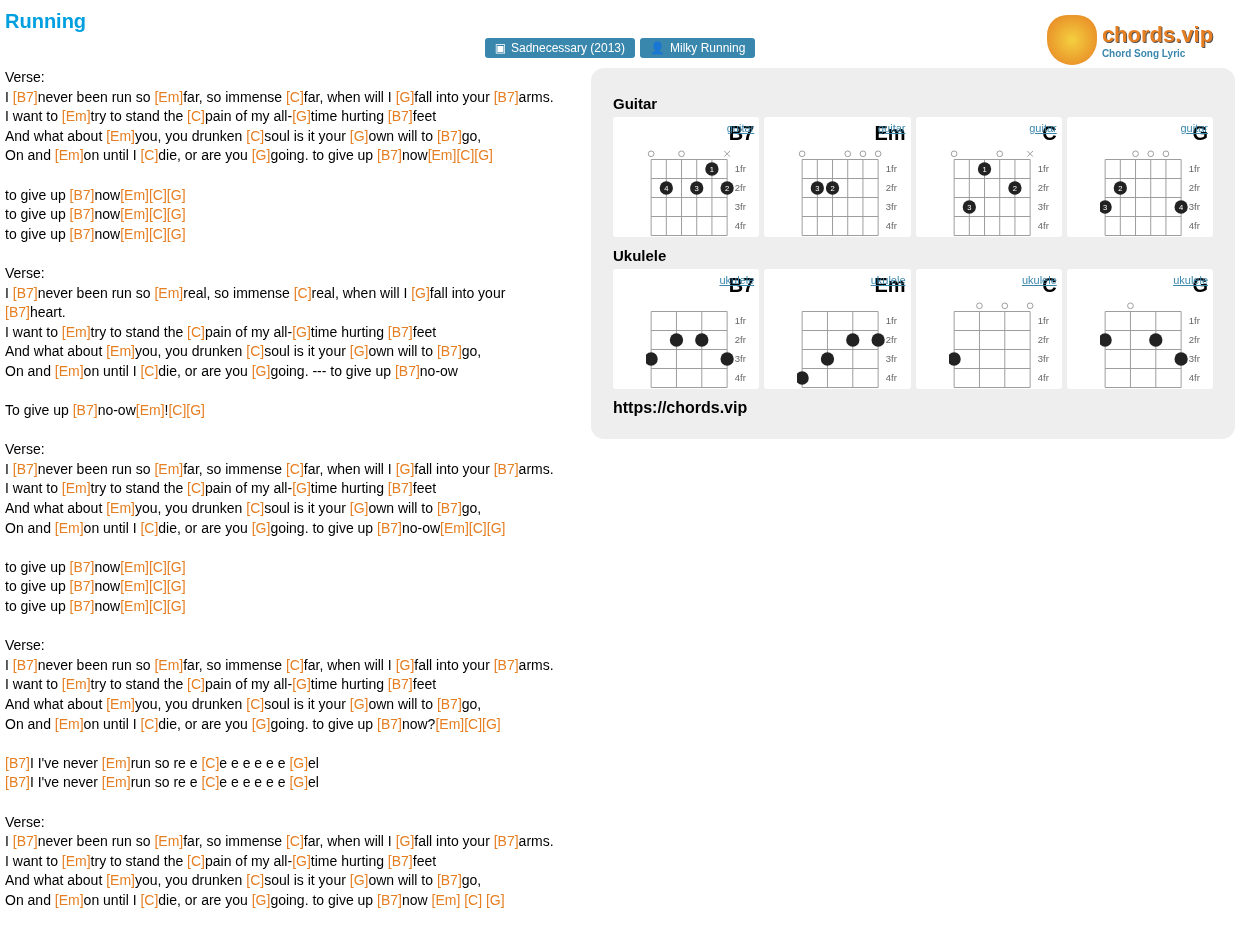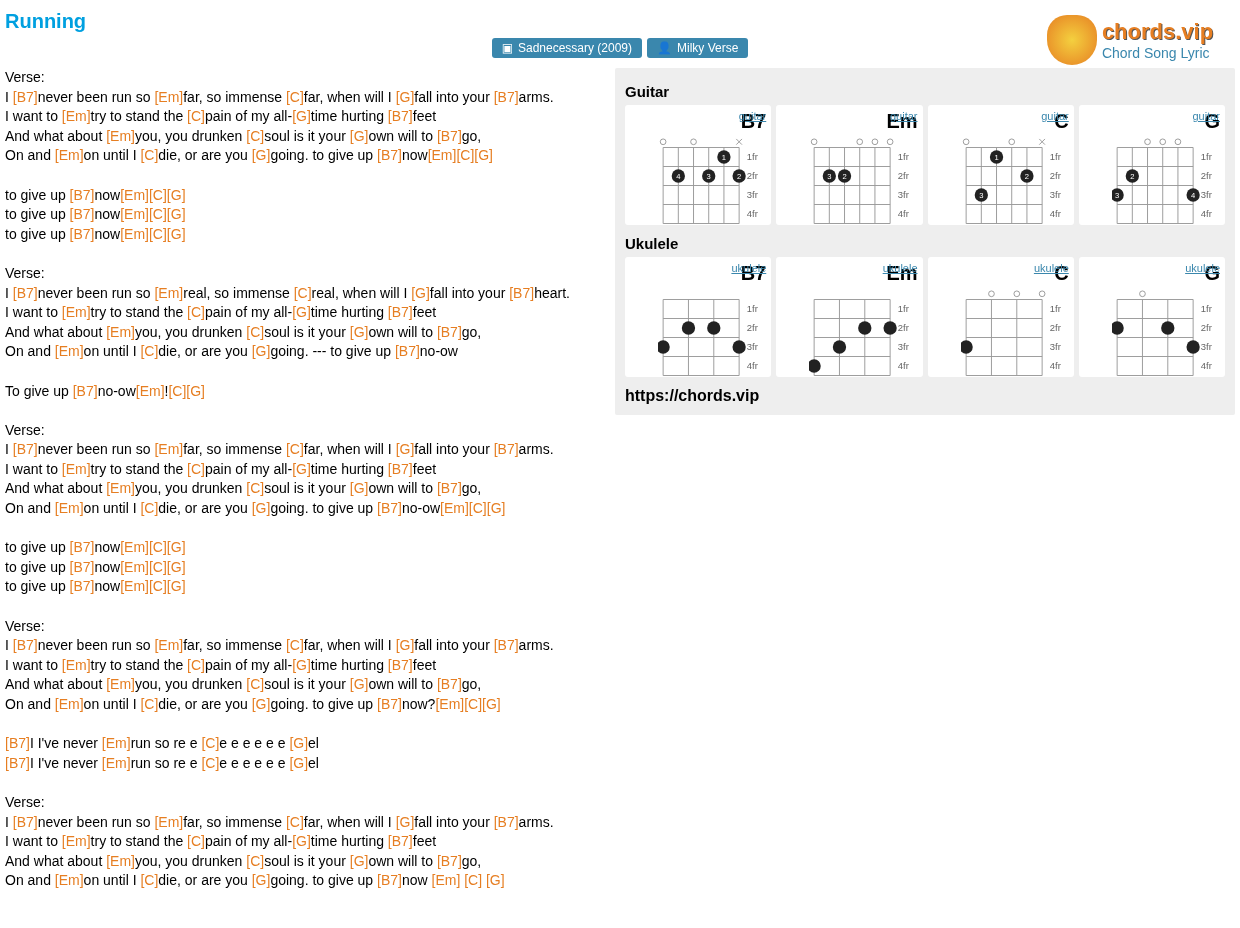--- a/index.html
+++ b/index.html
@@ -3,25 +3,25 @@
 <meta charset="utf-8">
 <style>
 body{font-family:Arial,sans-serif;margin:0;padding:5px;font-size:14px;color:#000;width:1230px}
 .header{text-align:left;position:relative;margin-bottom:10px}
 .title{color:#00a0e0;font-size:20px;font-weight:bold;margin:5px 0}
 .badges{display:flex;justify-content:center;gap:5px}
 .badge{background:#3a87ad;color:#fff;padding:3px 10px;border-radius:3px;font-size:12px;display:inline-flex;align-items:center;gap:5px}
 .logo{position:absolute;right:15px;top:0;width:180px;height:60px;display:flex;align-items:center;justify-content:center}
 .logo-icon{width:50px;height:50px;background:radial-gradient(#f4d03f,#e67e22);border-radius:40% 40% 50% 50%;position:relative;margin-right:5px}
 .logo-text{color:#e67e22;font-weight:bold;font-size:22px;text-shadow:1px 1px #555}
-.logo-sub{color:#3a87ad;font-size:14px;font-weight:normal}
+.logo-sub{color:#3a87ad;font-size:10px;font-weight:bold}
 .main{display:flex;gap:24px}
 .lyrics{flex:1;line-height:1.4;white-space:pre-wrap}
 .chord{color:#e67e22}
-.chords-panel{width:600px;background:#eee;border-radius:2px;padding:10px;align-self:flex-start}
+.chords-panel{width:600px;background:#eee;border-radius:13px;padding:22px;align-self:flex-start}
 .panel-title{font-weight:bold;font-size:15px;margin:5px 0}
 .chord-row{display:flex;gap:5px;margin-bottom:10px}
 .chord-box{background:#fff;border-radius:3px;padding:5px;flex:1;position:relative;height:110px}
 .chord-name{font-size:20px;font-weight:bold;text-align:right}
 .chord-instr{position:absolute;top:5px;right:5px;color:#3a87ad;font-size:11px;text-decoration:underline}
 .fretboard{position:relative;width:80px;height:80px;margin:5px auto}
 .url{font-weight:bold;margin-top:10px;font-size:16px}
 .footer{font-weight:bold;margin-top:15px;font-size:16px}
 svg{display:block}
 .dot{fill:#222}
@@ -30,25 +30,25 @@
 .mute{stroke:#999;stroke-width:1}
 </style>
 </head>
 <body>
 
 <div class="header">
   <div class="title">Running</div>
   <div class="badges">
     <span class="badge">
       <span>▣</span>
-      <span>Sadnecessary (2009)</span>
+      <span>Sadnecessary (2013)</span>
     </span>
     <span class="badge">
       <span>👤</span>
-      <span>Milky Verse</span>
+      <span>Milky Running</span>
     </span>
   </div>
   <div class="logo">
     <div class="logo-icon"></div>
     <div>
       <div class="logo-text">chords.vip</div>
       <div class="logo-sub">Chord Song Lyric</div>
     </div>
   </div>
 </div>

